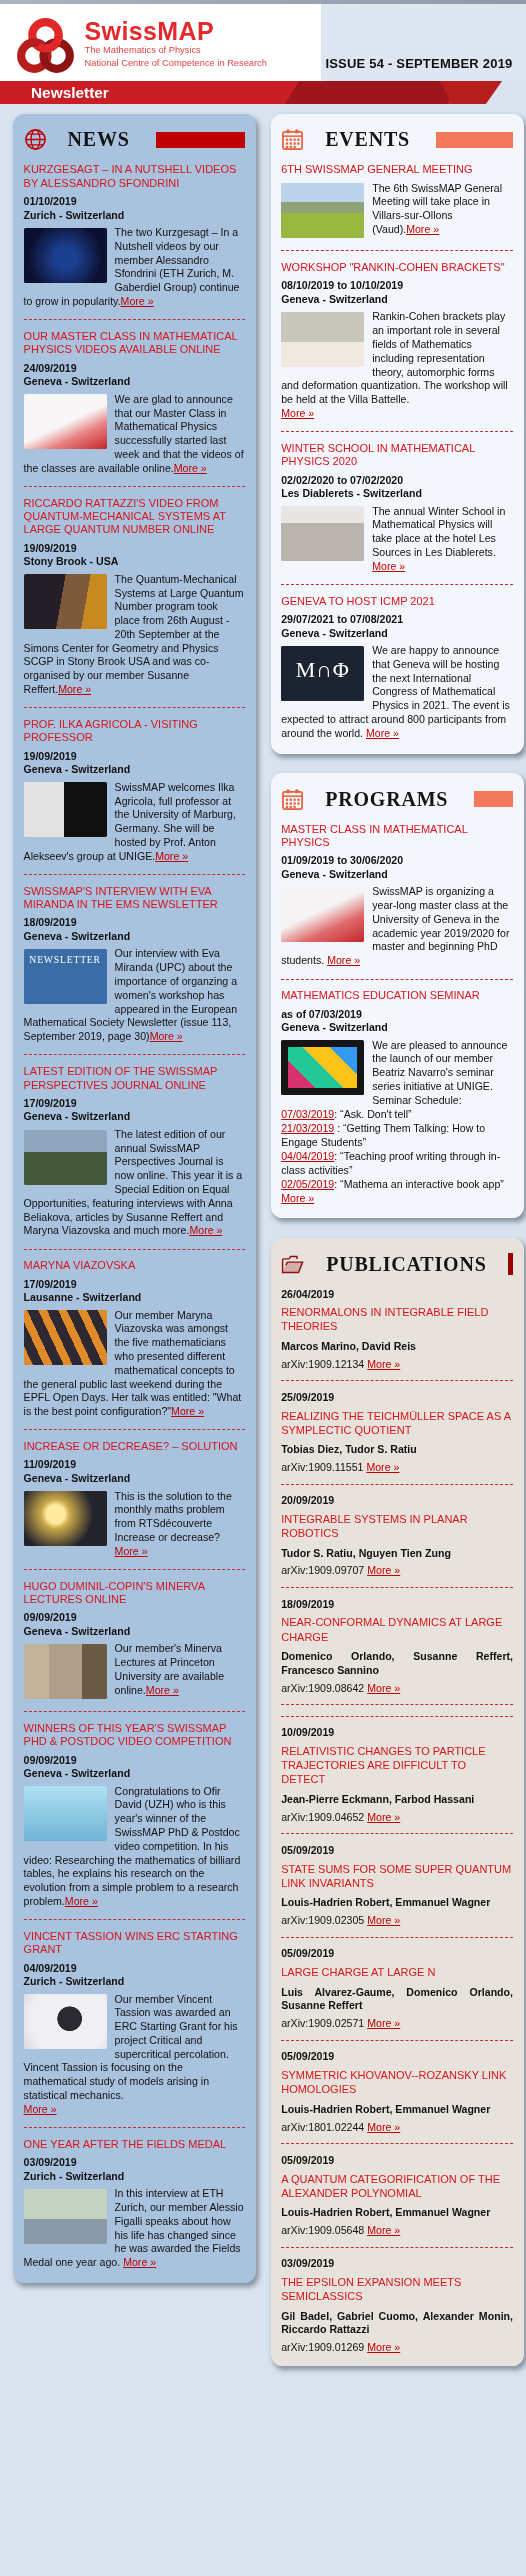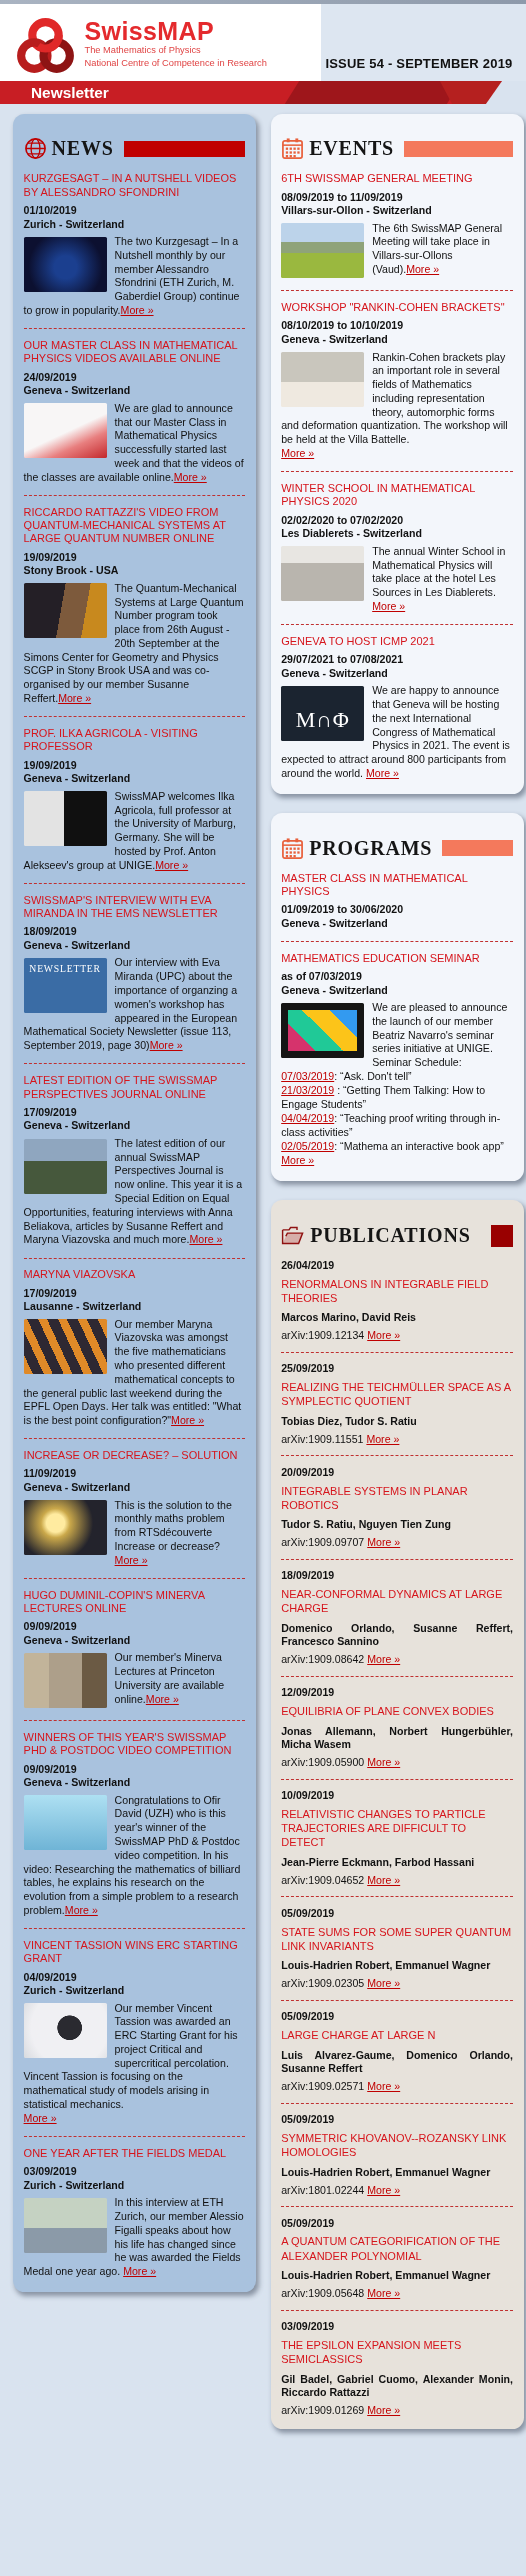--- a/index.html
+++ b/index.html
@@ -19,21 +19,21 @@
   .banner .shard3{position:absolute;right:-24px;top:0;width:57px;height:100%;background:#d9e3ef;transform:skewX(-35deg)}
   .banner-title{position:relative;z-index:2;color:#fff;font-weight:bold;font-size:15.4px;line-height:23px;padding-left:31px}
   
   .cols{display:flex;align-items:flex-start;gap:14.6px;padding:9.7px 13px 0 13px}
   .col-left{width:243px;flex:none}
   .col-right{width:253px;flex:none}
   .panel{border-radius:11.4px;box-shadow:2.4px 3.2px 5.7px rgba(40,50,70,.45);padding:10.6px 10.6px 13px;box-sizing:border-box}
   .panel-news{background:#a9c2de}
   .panel-light{background:#f3f6fb;margin-bottom:19.5px}
   .panel-pubs{background:#e7e2db}
-  .panel-head{display:flex;align-items:center;gap:5px;margin:13px 0 12px}
+  .panel-head{display:flex;align-items:center;gap:21px;margin:4px 0 12px}
   .panel-head h2{font-family:"Liberation Serif",serif;font-size:20px;margin:0;letter-spacing:0.8px;font-weight:bold;color:#151515}
   .head-bar{flex:1;height:16px;margin-left:4.9px}
   .bar-red{background:#c00000}
   .bar-salmon{background:#f4795c}
   .head-square{width:22px;height:22px;background:#990000;margin-left:auto}
   .panel-head svg{flex:none}
   
   .item-title{color:#d6151c;font-weight:normal;font-size:11px;margin:0 0 4.9px;line-height:1.22;cursor:pointer}
   .meta{font-weight:bold;font-size:10.6px;line-height:1.28;margin-bottom:4px}
   .body-txt{font-size:10.6px;line-height:1.3}
@@ -52,21 +52,21 @@
   .t7{background:repeating-linear-gradient(65deg,#e08a28 0 8px,#2e2832 8px 18px)}
   .t8{background:radial-gradient(circle at 38% 42%,#ffeba0 0 15%,#caa84a 24%,#23232c 62%)}
   .t9{background:linear-gradient(90deg,#c2b49a 0 30%,#ad9f8a 30% 70%,#6b5a44 70%)}
   .t10{background:linear-gradient(180deg,#aee0f2 0,#6fb4d6 100%)}
   .t11{background:radial-gradient(circle at 55% 45%,#2a2a30 0 22%,#f0f0f3 23% 70%,#d8dadf 100%)}
   .t12{background:linear-gradient(180deg,#c5d2c2 0 55%,#8b9aa8 55%)}
   .e1{background:linear-gradient(180deg,#bcd3ea 0 35%,#8fa379 35% 55%,#9ab83f 55%)}
   .e2{background:linear-gradient(180deg,#c9c6bd 0 55%,#efe9e0 55%)}
   .e3{background:linear-gradient(180deg,#e8e6e2 0 30%,#b9b5ae 30%)}
   .e4{background:#1b2430}
-  .e4 .thumb-text{font-size:22px;margin-top:20px}
+  .e4 .thumb-text{font-size:22px;margin-top:10px}
   .p1{background:linear-gradient(155deg,#f5f3f3 0 45%,#e06a6a 70%,#c3272b 100%)}
   .p2{background:linear-gradient(45deg,#d6336c 0 25%,#20c997 25% 50%,#fcc419 50% 75%,#339af0 75%);border:7.3px solid #151515;box-sizing:border-box}
   
   .pub-date{font-weight:bold;font-size:10.6px;margin-bottom:5.7px}
   .pub-title{color:#d6151c;font-size:11px;margin:0 0 6.5px;line-height:1.28;font-weight:normal;cursor:pointer}
   .pub-authors{font-weight:bold;font-size:10.6px;text-align:justify;line-height:1.3;margin-bottom:4px}
   .pub-links{font-size:10.6px}
   
   .sched-label{font-weight:normal}
   .sched-line{font-size:10.6px;line-height:1.32}
@@ -112,21 +112,21 @@
         <h2>NEWS</h2>
         <div class="head-bar bar-red"></div>
       </div>
 
       <article>
         <h3 class="item-title">KURZGESAGT – IN A NUTSHELL VIDEOS BY ALESSANDRO SFONDRINI</h3>
         <div class="meta">
             <div>01/10/2019</div>
             <div>Zurich - Switzerland</div>
           </div>
-        <div class="body-txt clearfix"><span class="thumb t1"></span><span>The two Kurzgesagt – In a Nutshell monthly by our member Alessandro Sfondrini (ETH Zurich, M. Gaberdiel Group) continue to grow in popularity.</span><a class="more">More »</a></div>
+        <div class="body-txt clearfix"><span class="thumb t1"></span><span>The two Kurzgesagt – In a Nutshell videos by our member Alessandro Sfondrini (ETH Zurich, M. Gaberdiel Group) continue to grow in popularity.</span><a class="more">More »</a></div>
       </article>
       <div class="sep"></div>
 
       <article>
         <h3 class="item-title">OUR MASTER CLASS IN MATHEMATICAL PHYSICS VIDEOS AVAILABLE ONLINE</h3>
         <div class="meta">
             <div>24/09/2019</div>
             <div>Geneva - Switzerland</div>
           </div>
         <div class="body-txt clearfix"><span class="thumb t2"></span><span>We are glad to announce that our Master Class in Mathematical Physics successfully started last week and that the videos of the classes are available online.</span><a class="more">More »</a></div>
@@ -258,24 +258,20 @@
               <rect x="9" y="18.8" width="2.4" height="2.4"></rect>
               <rect x="13" y="18.8" width="2.4" height="2.4"></rect>
             </g>
         </svg>
         <h2>EVENTS</h2>
         <div class="head-bar bar-salmon"></div>
       </div>
 
       <article>
         <h3 class="item-title">6TH SWISSMAP GENERAL MEETING</h3>
-        <div class="meta">
-            <div>08/09/2019 to 11/09/2019</div>
-            <div>Villars-sur-Ollon - Switzerland</div>
-          </div>
         <div class="body-txt clearfix"><span class="thumb e1"></span><span>The 6th SwissMAP General Meeting will take place in Villars-sur-Ollons (Vaud).</span><a class="more">More »</a></div>
       </article>
       <div class="sep"></div>
 
       <article>
         <h3 class="item-title">WORKSHOP "RANKIN-COHEN BRACKETS"</h3>
         <div class="meta">
             <div>08/10/2019 to 10/10/2019</div>
             <div>Geneva - Switzerland</div>
           </div>
@@ -329,20 +325,21 @@
         <h2>PROGRAMS</h2>
         <div class="head-bar bar-salmon"></div>
       </div>
 
       <article>
         <h3 class="item-title">MASTER CLASS IN MATHEMATICAL PHYSICS</h3>
         <div class="meta">
             <div>01/09/2019 to 30/06/2020</div>
             <div>Geneva - Switzerland</div>
           </div>
+        <div class="body-txt clearfix"><span class="thumb p1"></span><span>SwissMAP is organizing a year-long master class at the University of Geneva in the academic year 2019/2020 for master and beginning PhD students.</span> <a class="more">More »</a></div>
       </article>
       <div class="sep"></div>
 
       <article>
         <h3 class="item-title">MATHEMATICS EDUCATION SEMINAR</h3>
         <div class="meta">
             <div>as of 07/03/2019</div>
             <div>Geneva - Switzerland</div>
           </div>
         <div class="body-txt clearfix"><span class="thumb p2"></span><span>We are pleased to announce the launch of our member Beatriz Navarro's seminar series initiative at UNIGE.</span>
@@ -392,26 +389,20 @@
       <div class="sep"></div>
 
       <article>
         <div class="pub-date">18/09/2019</div>
         <h3 class="pub-title">NEAR-CONFORMAL DYNAMICS AT LARGE CHARGE</h3>
         <div class="pub-authors">Domenico Orlando, Susanne Reffert, Francesco Sannino</div>
         <div class="pub-links"><span>arXiv:1909.08642</span> <a class="more">More »</a></div>
       </article>
       <div class="sep"></div>
 
-      <article>
-        <div class="pub-date">12/09/2019</div>
-        <h3 class="pub-title">EQUILIBRIA OF PLANE CONVEX BODIES</h3>
-        <div class="pub-authors">Jonas Allemann, Norbert Hungerbühler, Micha Wasem</div>
-        <div class="pub-links"><span>arXiv:1909.05900</span> <a class="more">More »</a></div>
-      </article>
       <div class="sep"></div>
 
       <article>
         <div class="pub-date">10/09/2019</div>
         <h3 class="pub-title">RELATIVISTIC CHANGES TO PARTICLE TRAJECTORIES ARE DIFFICULT TO DETECT</h3>
         <div class="pub-authors">Jean-Pierre Eckmann, Farbod Hassani</div>
         <div class="pub-links"><span>arXiv:1909.04652</span> <a class="more">More »</a></div>
       </article>
       <div class="sep"></div>
 

